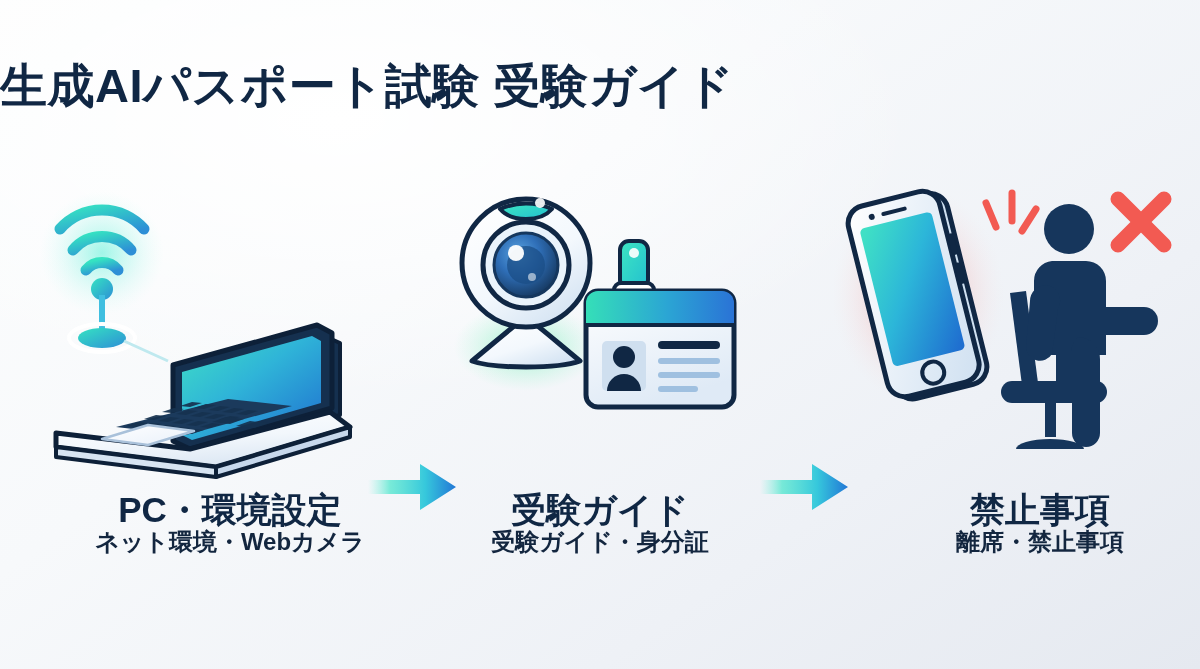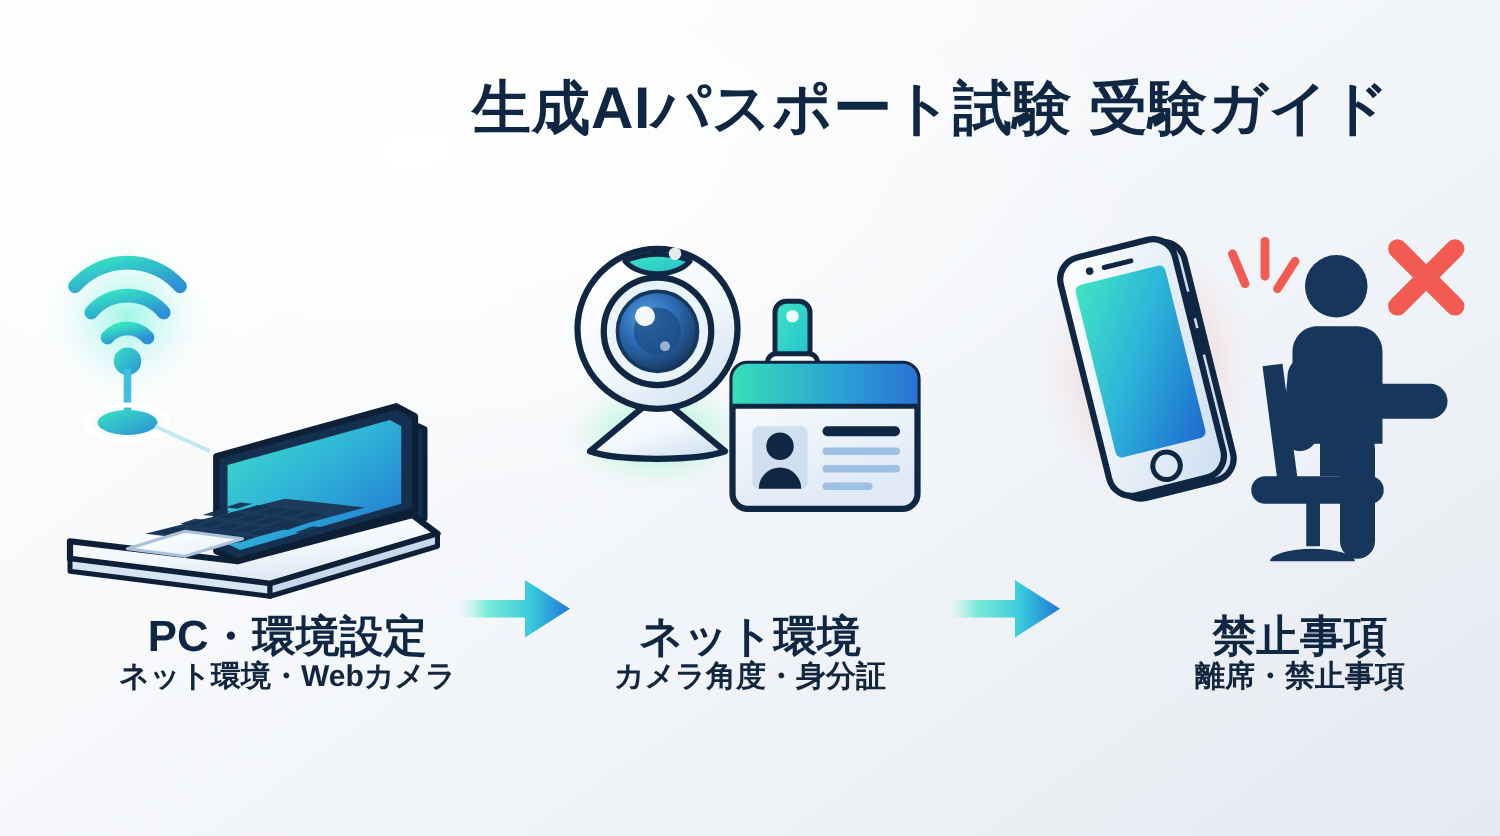--- a/index.html
+++ b/index.html
@@ -22,21 +22,21 @@
       radial-gradient(ellipse 70% 60% at 28% 18%, #ffffff 0%, rgba(255,255,255,0) 70%),
       linear-gradient(145deg, #fdfefe 0%, #f7f9fb 38%, #eef1f6 72%, #e5e9f0 100%);
   }
 
   
   .title {
     position: absolute;
     top: 55px;
     left: 0;
     width: 1112px;
-    text-align: right;
+    text-align: left;
     font-size: 47px;
     font-weight: 800;
     letter-spacing: 0.5px;
     color: #102744;
     white-space: nowrap;
   }
 
   
   .stage {
     position: absolute;
@@ -361,22 +361,22 @@
   </div>
 
   <div class="captions">
 
     <div class="caption" id="caption-1">
       <div class="caption-title">PC・環境設定</div>
       <div class="caption-sub">ネット環境・Webカメラ</div>
     </div>
 
     <div class="caption" id="caption-2">
-      <div class="caption-title">ネット環境</div>
-      <div class="caption-sub">カメラ角度・身分証</div>
+      <div class="caption-title">受験ガイド</div>
+      <div class="caption-sub">受験ガイド・身分証</div>
     </div>
 
     <div class="caption" id="caption-3">
       <div class="caption-title">禁止事項</div>
       <div class="caption-sub">離席・禁止事項</div>
     </div>
   </div>
 
 </div>
 

